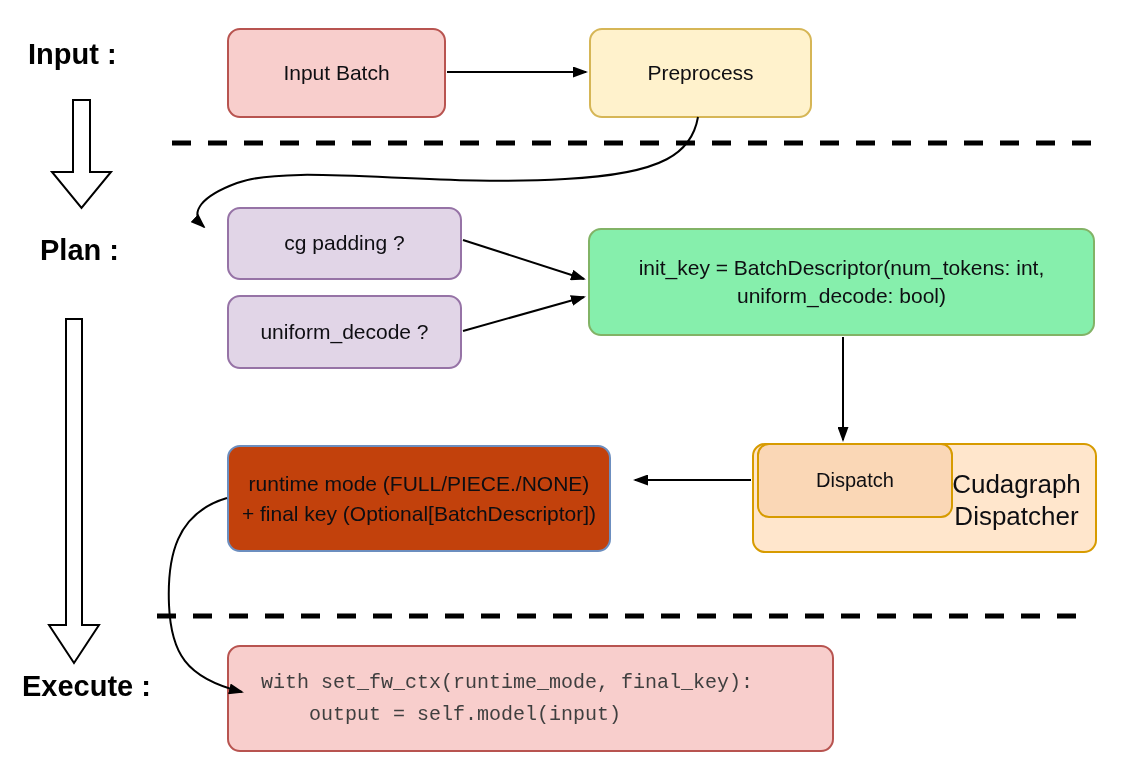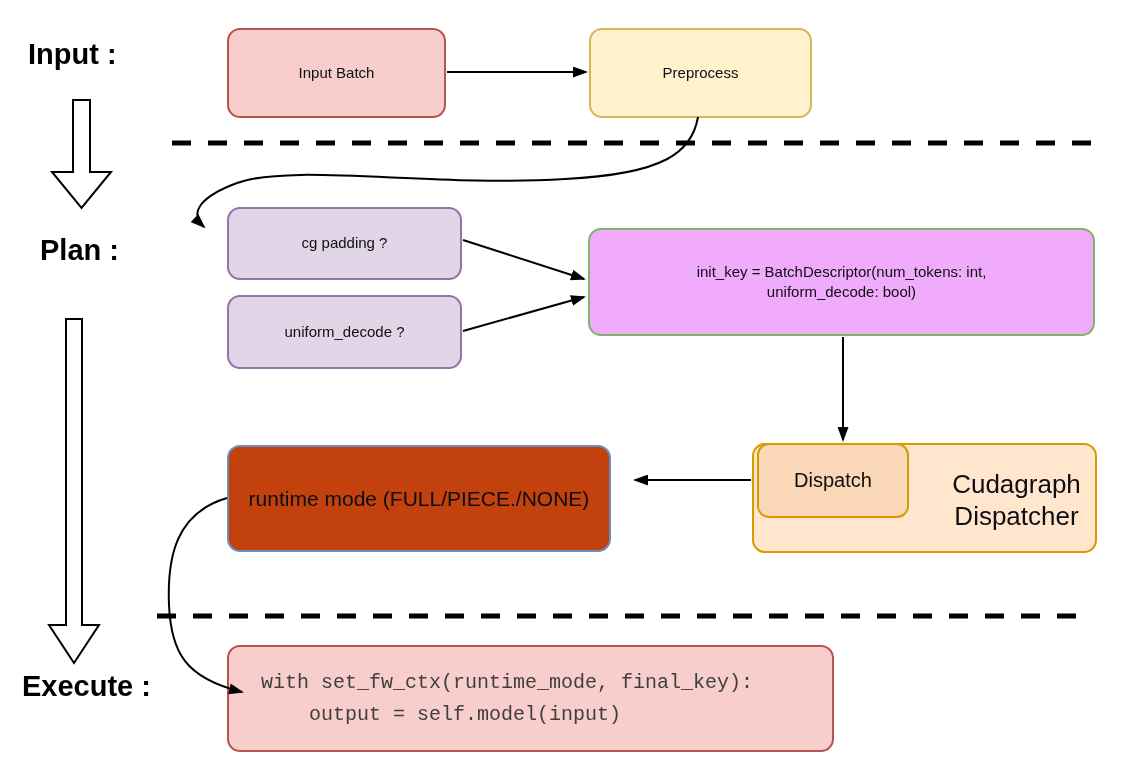--- a/index.html
+++ b/index.html
@@ -25,21 +25,21 @@
     border-radius:13px;
     display:flex;
     flex-direction:column;
     align-items:center;
     justify-content:center;
     text-align:center;
     color:#0e0e12;
     line-height:1.35;
   }
   .node span{display:block;}
-  .f23{font-size:15px;}
+  .f23{font-size:21px;}
   .f21{font-size:21px;line-height:1.42;}
   .code-box{
     align-items:flex-start;
     justify-content:center;
     text-align:left;
     padding-left:5px;
     font-family:"Liberation Mono","DejaVu Sans Mono",monospace;
     font-size:20px;
     line-height:32px;
     color:#3f3f3f;
@@ -49,21 +49,21 @@
     position:absolute;
     left:180px;top:0;
     width:165px;height:110px;
     display:flex;flex-direction:column;
     align-items:center;justify-content:center;
     font-size:26px;line-height:1.25;color:#0e0e12;
   }
   .dispatch-inner{
     position:absolute;
     left:3px;top:-2px;
-    width:152px;height:75px;
+    width:196px;height:75px;
     box-sizing:border-box;
     border:2px solid #000;
     border-radius:12px;
     display:flex;align-items:center;justify-content:center;
     font-size:20px;color:#0e0e12;
   }
   svg.overlay{
     position:absolute;left:0;top:0;
     width:1142px;height:770px;
     pointer-events:none;
@@ -87,27 +87,28 @@
   </div>
 
   <div class="node f23" style="left: 227px; top: 295px; width: 235px; height: 74px; background-color: rgb(225, 213, 231); border-color: rgb(150, 115, 166);">
     <span>uniform_decode ?</span>
   </div>
 
   <div class="node f23" style="left: 227px; top: 207px; width: 235px; height: 73px; background-color: rgb(225, 213, 231); border-color: rgb(150, 115, 166);">
     <span>cg padding ?</span>
   </div>
 
-  <div class="node f23" style="left: 588px; top: 228px; width: 507px; height: 108px; background-color: #f0abfc; border-color: rgb(130, 179, 102); text-align: center;">
+  <div class="node f23" style="left: 588px; top: 228px; width: 507px; height: 108px; background-color: #86efac; border-color: rgb(130, 179, 102); text-align: center;">
     <span>init_key = BatchDescriptor(num_tokens: int,</span>
     <span>uniform_decode: bool)</span>
   </div>
 
   <div class="node f21" style="left: 227px; top: 445px; width: 384px; height: 107px; background-color: #c2410c; border-color: rgb(108, 142, 191);">
     <span>runtime mode (FULL/PIECE./NONE)</span>
+    <span>+ final key (Optional[BatchDescriptor])</span>
   </div>
 
   <div class="node" style="left: 752px; top: 443px; width: 345px; height: 110px; background-color: rgb(255, 230, 204); border-color: rgb(215, 155, 0);">
     <div class="cudagraph-text">
       <span>Cudagraph</span>
       <span>Dispatcher</span>
     </div>
     <div class="dispatch-inner" style="background-color: rgb(250, 215, 182); border-color: rgb(215, 155, 0);">
       <span>Dispatch</span>
     </div>

